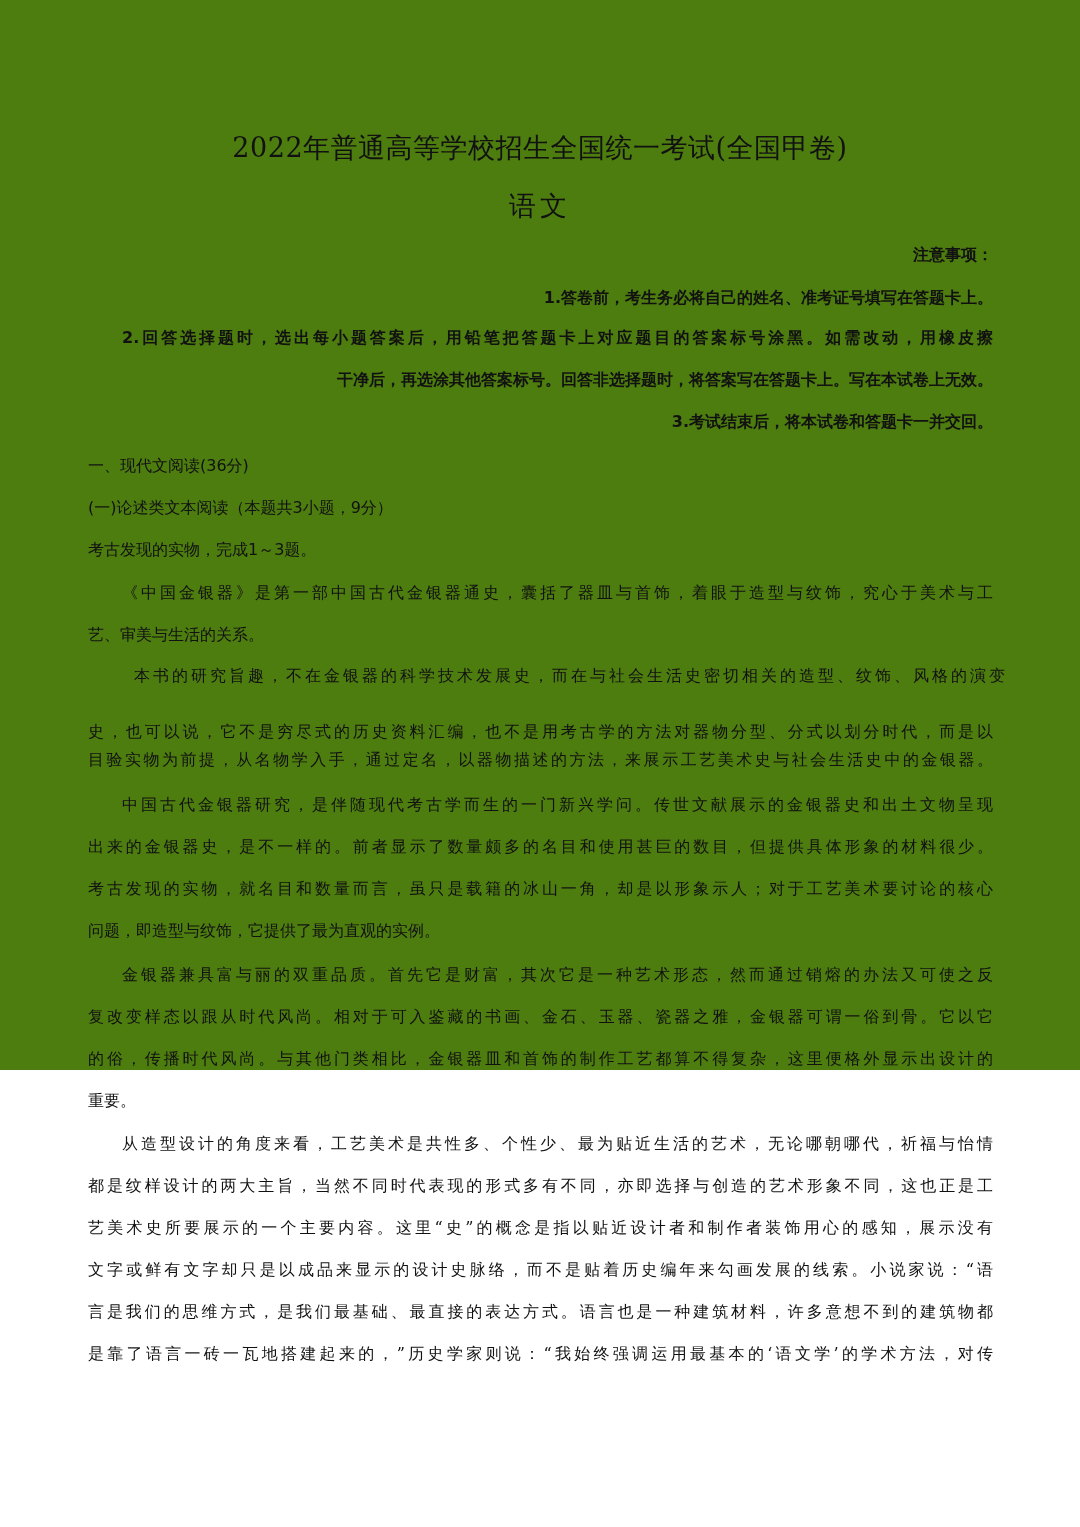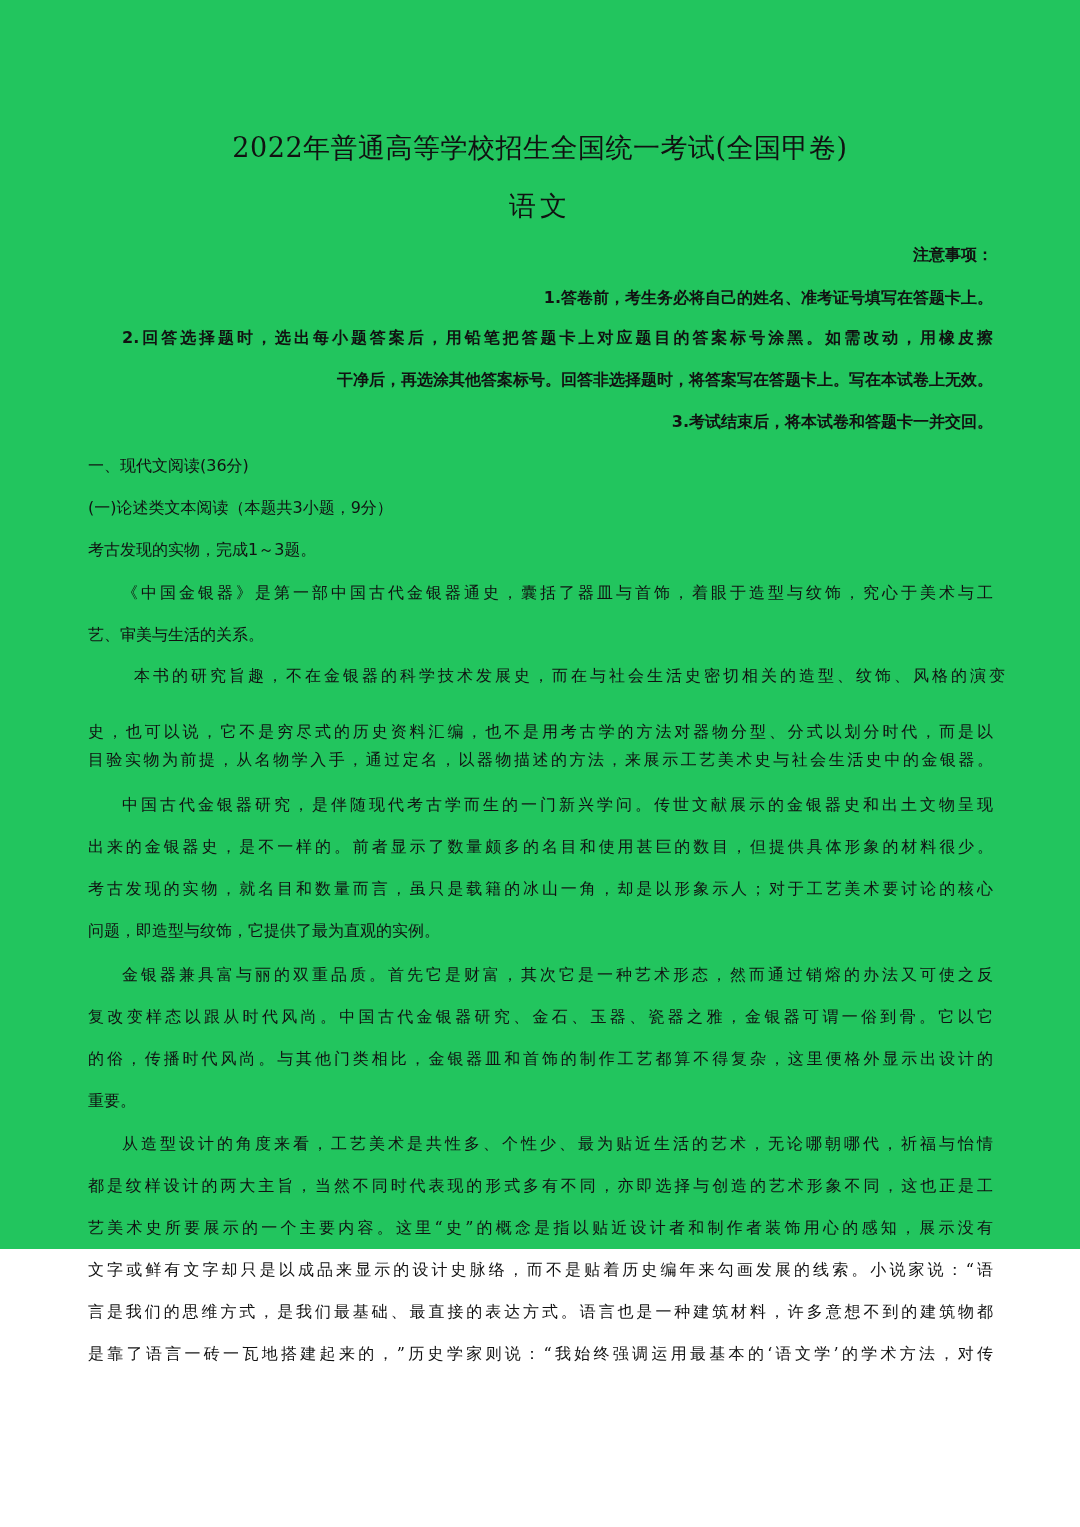--- a/index.html
+++ b/index.html
@@ -1,17 +1,17 @@
 <!DOCTYPE html>
 <html><head>
 <meta charset="utf-8">
 <style>
   html, body { margin: 0; padding: 0; background: #ffffff; }
   body { width: 1080px; height: 1527px; overflow: hidden; position: relative; color: #111; }
-  .page { position: absolute; left: 0; top: 0; width: 1080px; height: 1249px; background: #22c55e; }
+  .page { position: absolute; left: 0; top: 0; width: 1080px; height: 1070px; background: #4d7c0f; }
   .title { position: absolute; left: 0; width: 1080px; text-align: center; font-family: "DejaVu Serif", "Liberation Serif", serif; color: #111; }
   .title.main { top: 130px; font-size: 27px; letter-spacing: 0.5px; }
   .title.sub { top: 188px; font-size: 27px; letter-spacing: 4px; }
   .line { position: absolute; left: 88px; width: 905px; font-family: "DejaVu Sans", "Liberation Sans", sans-serif; font-size: 16px; white-space: nowrap; color: #111; line-height: 22px; }
   .bold { font-weight: bold; font-family: "DejaVu Sans", "Liberation Sans", sans-serif; text-align: right; }
   .serif { font-family: "DejaVu Serif", "Liberation Serif", serif; }
   .indent { left: 122px; width: 871px; }
   .justify { text-align-last: justify; text-align: justify; white-space: normal; overflow: hidden; height: 22px; }
 </style>
 </head>
@@ -38,21 +38,21 @@
   <div class="line indent serif justify" style="top:665px;margin-left:12px;">本书的研究旨趣，不在金银器的科学技术发展史，而在与社会生活史密切相关的造型、纹饰、风格的演变</div>
   <div class="line serif justify" style="top:707px;margin-top:14px;">史，也可以说，它不是穷尽式的历史资料汇编，也不是用考古学的方法对器物分型、分式以划分时代，而是以</div>
   <div class="line serif justify" style="top:749px;">目验实物为前提，从名物学入手，通过定名，以器物描述的方法，来展示工艺美术史与社会生活史中的金银器。</div>
 
   <div class="line indent serif justify" style="top:794px;">中国古代金银器研究，是伴随现代考古学而生的一门新兴学问。传世文献展示的金银器史和出土文物呈现</div>
   <div class="line serif justify" style="top:836px;">出来的金银器史，是不一样的。前者显示了数量颇多的名目和使用甚巨的数目，但提供具体形象的材料很少。</div>
   <div class="line serif justify" style="top:878px;">考古发现的实物，就名目和数量而言，虽只是载籍的冰山一角，却是以形象示人；对于工艺美术要讨论的核心</div>
   <div class="line serif" style="top:920px;">问题，即造型与纹饰，它提供了最为直观的实例。</div>
 
   <div class="line indent serif justify" style="top:964px;">金银器兼具富与丽的双重品质。首先它是财富，其次它是一种艺术形态，然而通过销熔的办法又可使之反</div>
-  <div class="line serif justify" style="top:1006px;">复改变样态以跟从时代风尚。中国古代金银器研究、金石、玉器、瓷器之雅，金银器可谓一俗到骨。它以它</div>
+  <div class="line serif justify" style="top:1006px;">复改变样态以跟从时代风尚。相对于可入鉴藏的书画、金石、玉器、瓷器之雅，金银器可谓一俗到骨。它以它</div>
   <div class="line serif justify" style="top:1048px;">的俗，传播时代风尚。与其他门类相比，金银器皿和首饰的制作工艺都算不得复杂，这里便格外显示出设计的</div>
   <div class="line serif" style="top:1090px;">重要。</div>
 
   <div class="line indent serif justify" style="top:1133px;">从造型设计的角度来看，工艺美术是共性多、个性少、最为贴近生活的艺术，无论哪朝哪代，祈福与怡情</div>
   <div class="line serif justify" style="top:1175px;">都是纹样设计的两大主旨，当然不同时代表现的形式多有不同，亦即选择与创造的艺术形象不同，这也正是工</div>
   <div class="line serif justify" style="top:1217px;">艺美术史所要展示的一个主要内容。这里“史”的概念是指以贴近设计者和制作者装饰用心的感知，展示没有</div>
   <div class="line serif justify" style="top:1259px;">文字或鲜有文字却只是以成品来显示的设计史脉络，而不是贴着历史编年来勾画发展的线索。小说家说：“语</div>
   <div class="line serif justify" style="top:1301px;">言是我们的思维方式，是我们最基础、最直接的表达方式。语言也是一种建筑材料，许多意想不到的建筑物都</div>
   <div class="line serif justify" style="top:1343px;">是靠了语言一砖一瓦地搭建起来的，”历史学家则说：“我始终强调运用最基本的‘语文学’的学术方法，对传</div>
 

